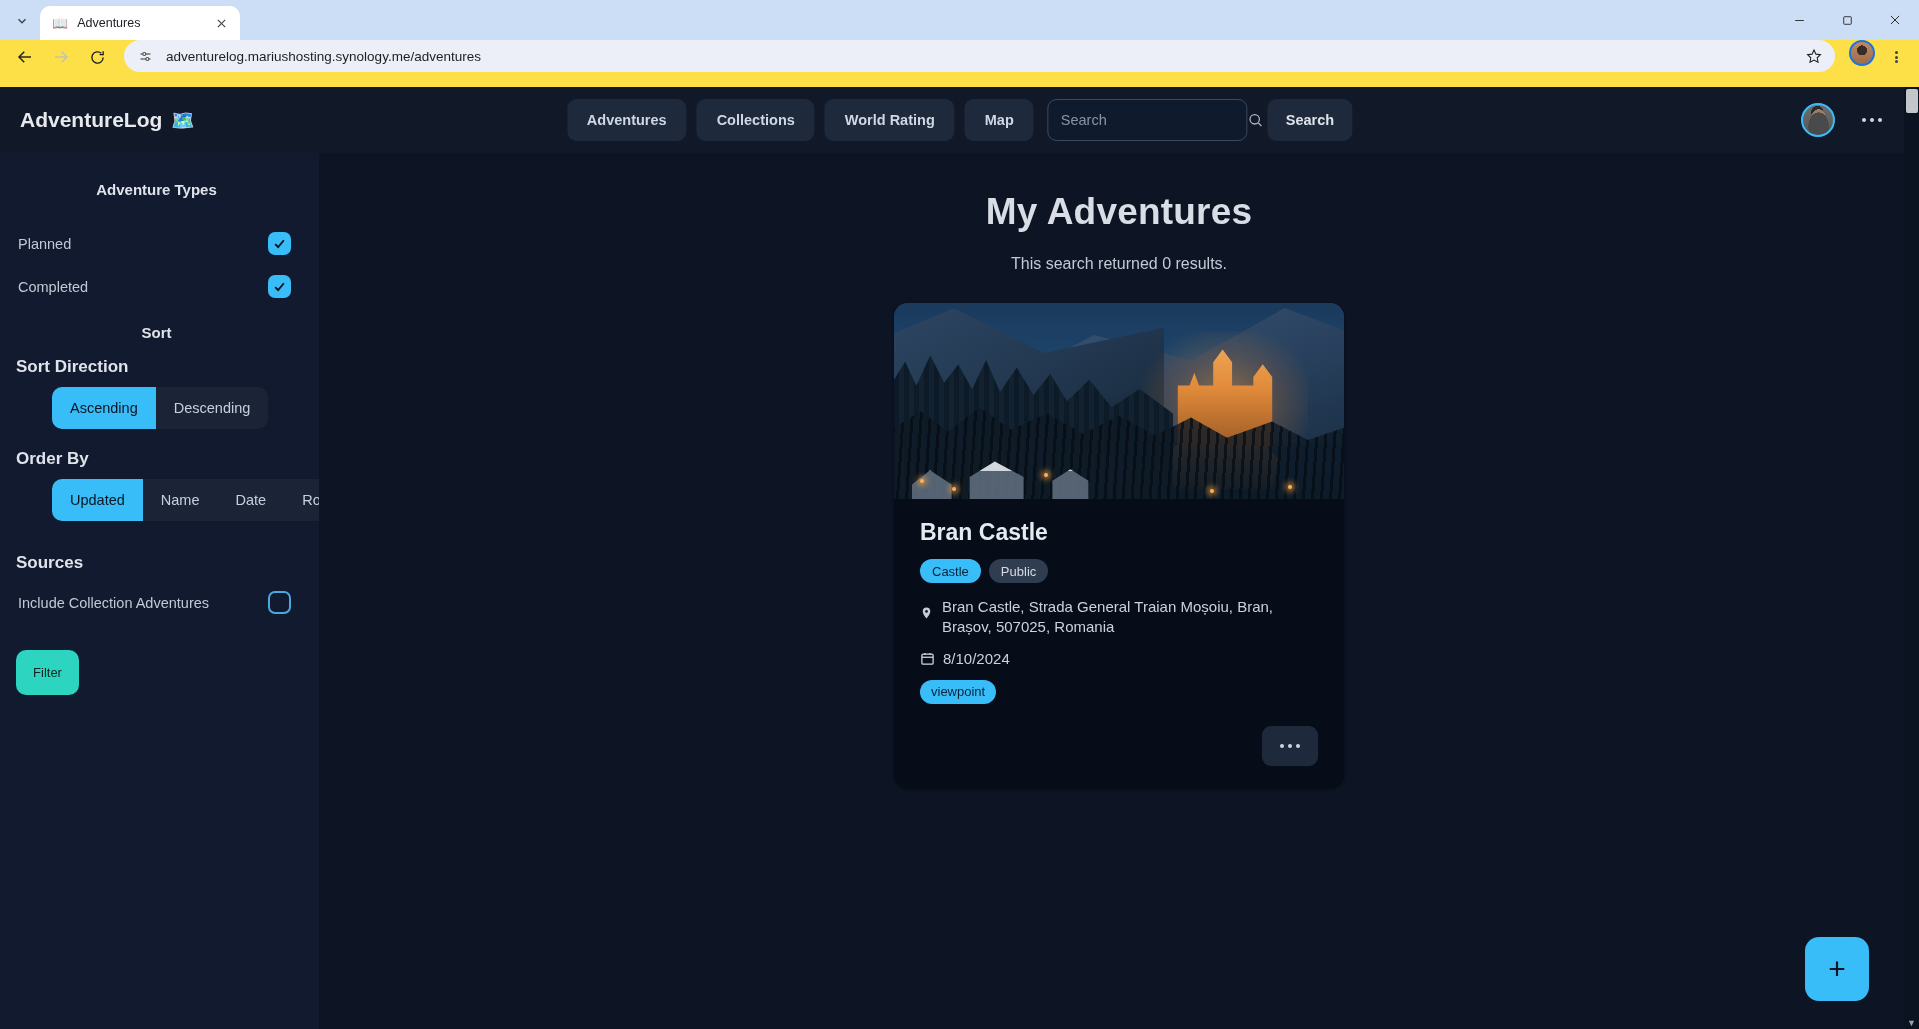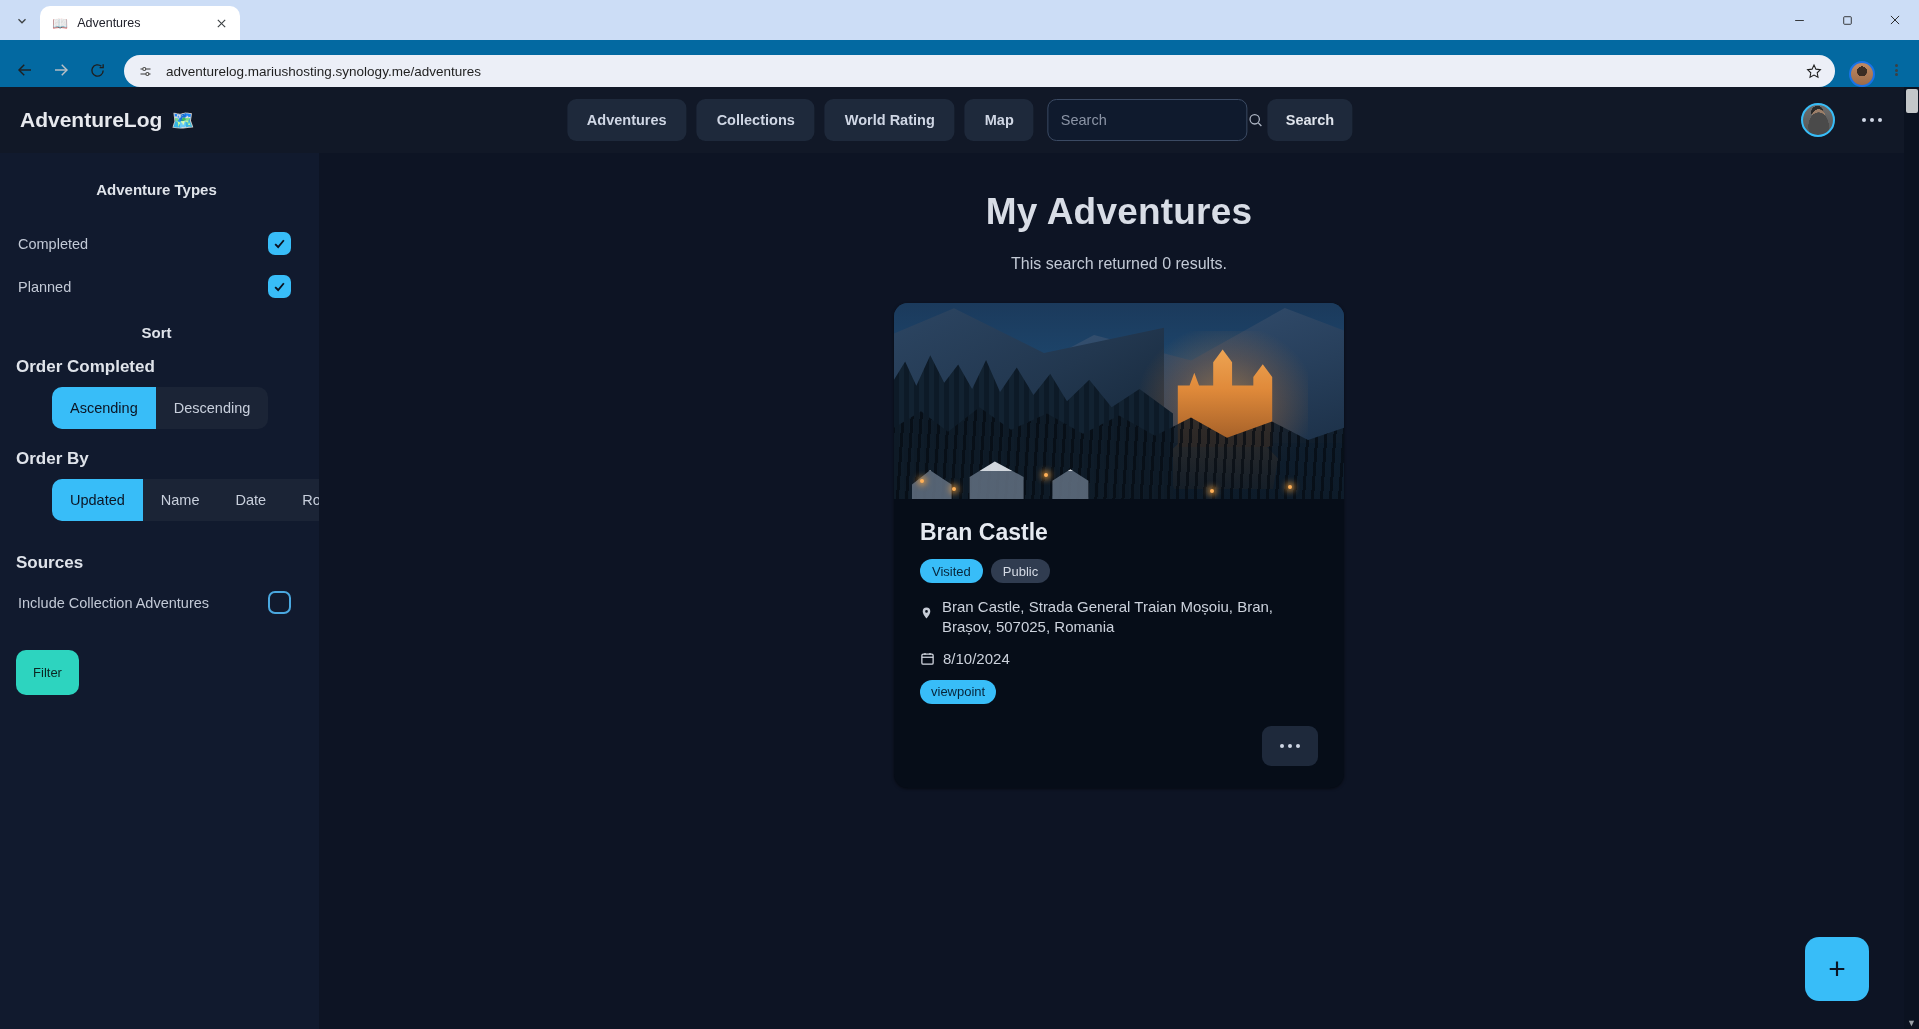--- a/index.html
+++ b/index.html
@@ -42,22 +42,22 @@
     position: absolute; right: 0; top: 0; height: 40px;
     display: flex; align-items: center;
   }
   .win-btn {
     width: 48px; height: 40px; display: flex;
     align-items: center; justify-content: center;
     color: #1f1f1f;
   }
 
   .toolbar {
-    height: 47px; background: #0369a1;
-    display: flex; align-items: flex-end; gap: 2px;
+    height: 47px; background: #fde047;
+    display: flex; align-items: flex-start; gap: 2px;
     padding: 0 8px;
   }
   .nav-btn {
     width: 34px; height: 34px; border-radius: 50%;
     display: flex; align-items: center; justify-content: center;
     color: #1f1f1f; flex: 0 0 auto;
   }
   .nav-btn.disabled { color: #bdc1c6; }
   .omnibox {
     flex: 1; height: 32px; background: #eceff7;
@@ -445,40 +445,40 @@
       </div>
     </div>
   </div>
 
   <div class="body-split">
 
     <div class="sidebar">
       <div class="side-h2">Adventure Types</div>
 
       <div class="check-row">
+        <span class="check-label">Planned</span>
+        <span class="checkbox">
+          <svg width="13" height="13" viewBox="0 0 24 24" fill="none" stroke="currentColor" stroke-width="3.4">
+              <polyline points="4 13 9.5 18.5 20 6"></polyline>
+            </svg>
+        </span>
+      </div>
+
+      <div class="check-row">
         <span class="check-label">Completed</span>
         <span class="checkbox">
           <svg width="13" height="13" viewBox="0 0 24 24" fill="none" stroke="currentColor" stroke-width="3.4">
               <polyline points="4 13 9.5 18.5 20 6"></polyline>
             </svg>
         </span>
       </div>
 
-      <div class="check-row">
-        <span class="check-label">Planned</span>
-        <span class="checkbox">
-          <svg width="13" height="13" viewBox="0 0 24 24" fill="none" stroke="currentColor" stroke-width="3.4">
-              <polyline points="4 13 9.5 18.5 20 6"></polyline>
-            </svg>
-        </span>
-      </div>
-
       <div class="side-h2" style="margin:18px 0 6px 0;">Sort</div>
 
-      <div class="side-h3">Order Completed</div>
+      <div class="side-h3">Sort Direction</div>
       <div class="segmented">
         <div class="seg-item active">Ascending</div>
         <div class="seg-item">Descending</div>
       </div>
 
       <div class="side-h3">Order By</div>
       <div class="segmented">
         <div class="seg-item active">Updated</div>
         <div class="seg-item">Name</div>
         <div class="seg-item">Date</div>
@@ -513,21 +513,21 @@
           <div class="ph-light" style="left:58px;  bottom:8px;"></div>
           <div class="ph-light" style="left:150px; bottom:22px;"></div>
           <div class="ph-light" style="right:130px;bottom:6px;"></div>
           <div class="ph-light" style="right:52px; bottom:10px;"></div>
         </div>
 
         <div class="card-body">
           <div class="card-title">Bran Castle</div>
 
           <div class="badge-row">
-            <span class="badge visited">Visited</span>
+            <span class="badge visited">Castle</span>
             <span class="badge public">Public</span>
           </div>
 
           <div class="loc-row">
             <span class="loc-icon">
               <svg width="13" height="16" viewBox="0 0 24 24" fill="currentColor">
                   <path d="M12 2a7 7 0 0 0-7 7c0 5 7 13 7 13s7-8 7-13a7 7 0 0 0-7-7zm0 9.5A2.5 2.5 0 1 1 12 6.5a2.5 2.5 0 0 1 0 5z"></path>
                 </svg>
             </span>
             <span class="loc-text">Bran Castle, Strada General Traian Moșoiu, Bran, Brașov, 507025, Romania</span>

